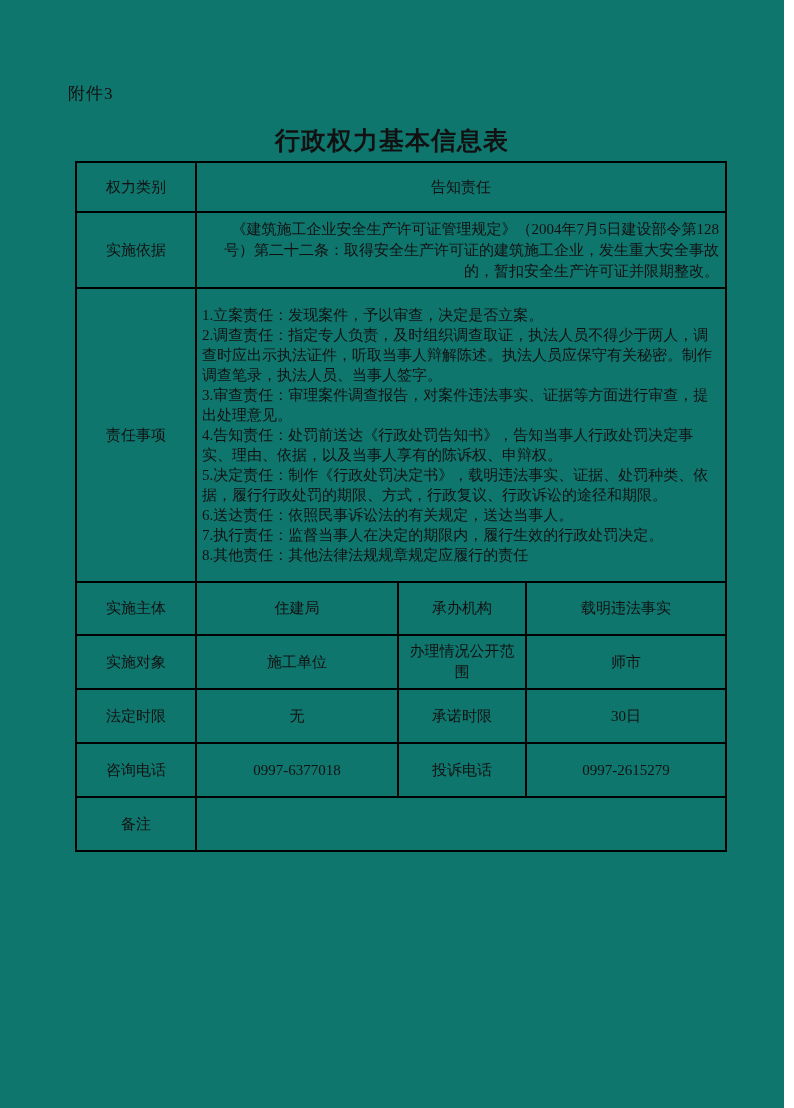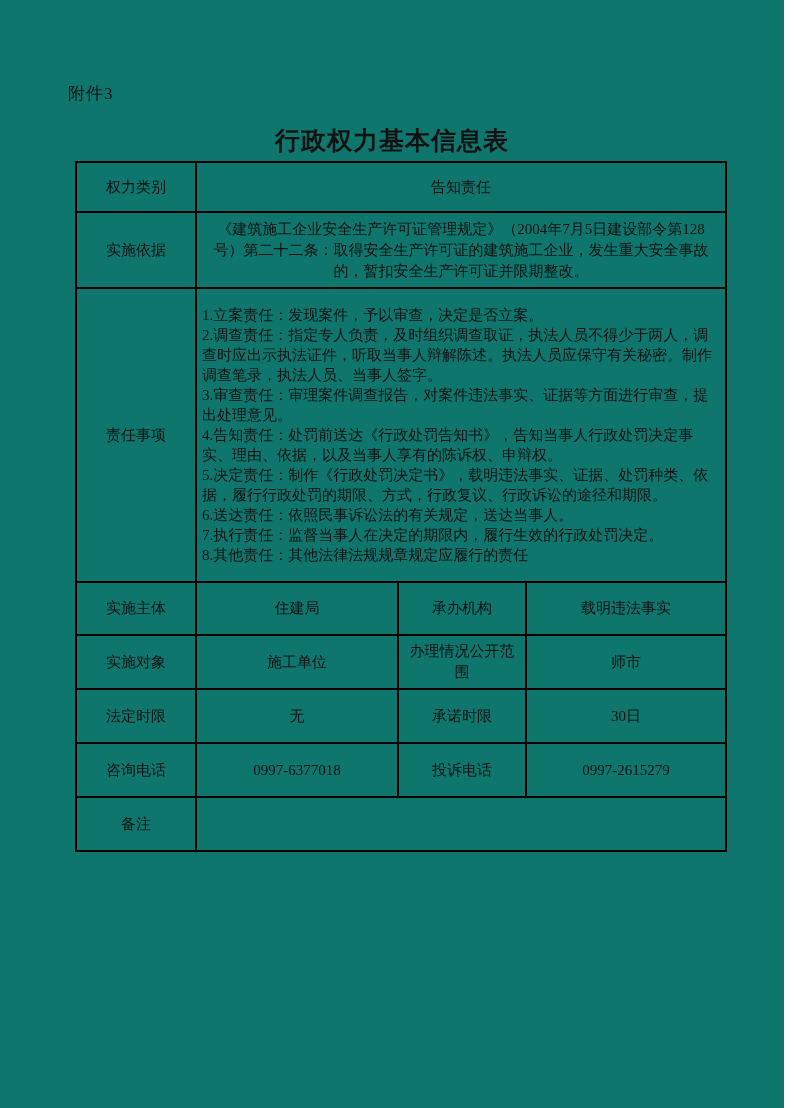--- a/index.html
+++ b/index.html
@@ -40,21 +40,21 @@
   }
   .info-table td {
     border: 2px solid #000000;
     font-size: 15px;
     text-align: center;
     vertical-align: middle;
     padding: 3px 6px;
     line-height: 21px;
     word-break: break-all;
   }
-  .info-table td.left { text-align: center; }
+  .info-table td.left { text-align: right; }
   .info-table td.duty-cell {
     text-align: left;
     vertical-align: middle;
     line-height: 20px;
     padding: 16px 5px;
     margin-left: 41px;
   }
   .info-table td.tight { padding: 2px 1px; }
   tr.r1  td { height: 56px; }
   tr.r2  td { height: 50px; }

